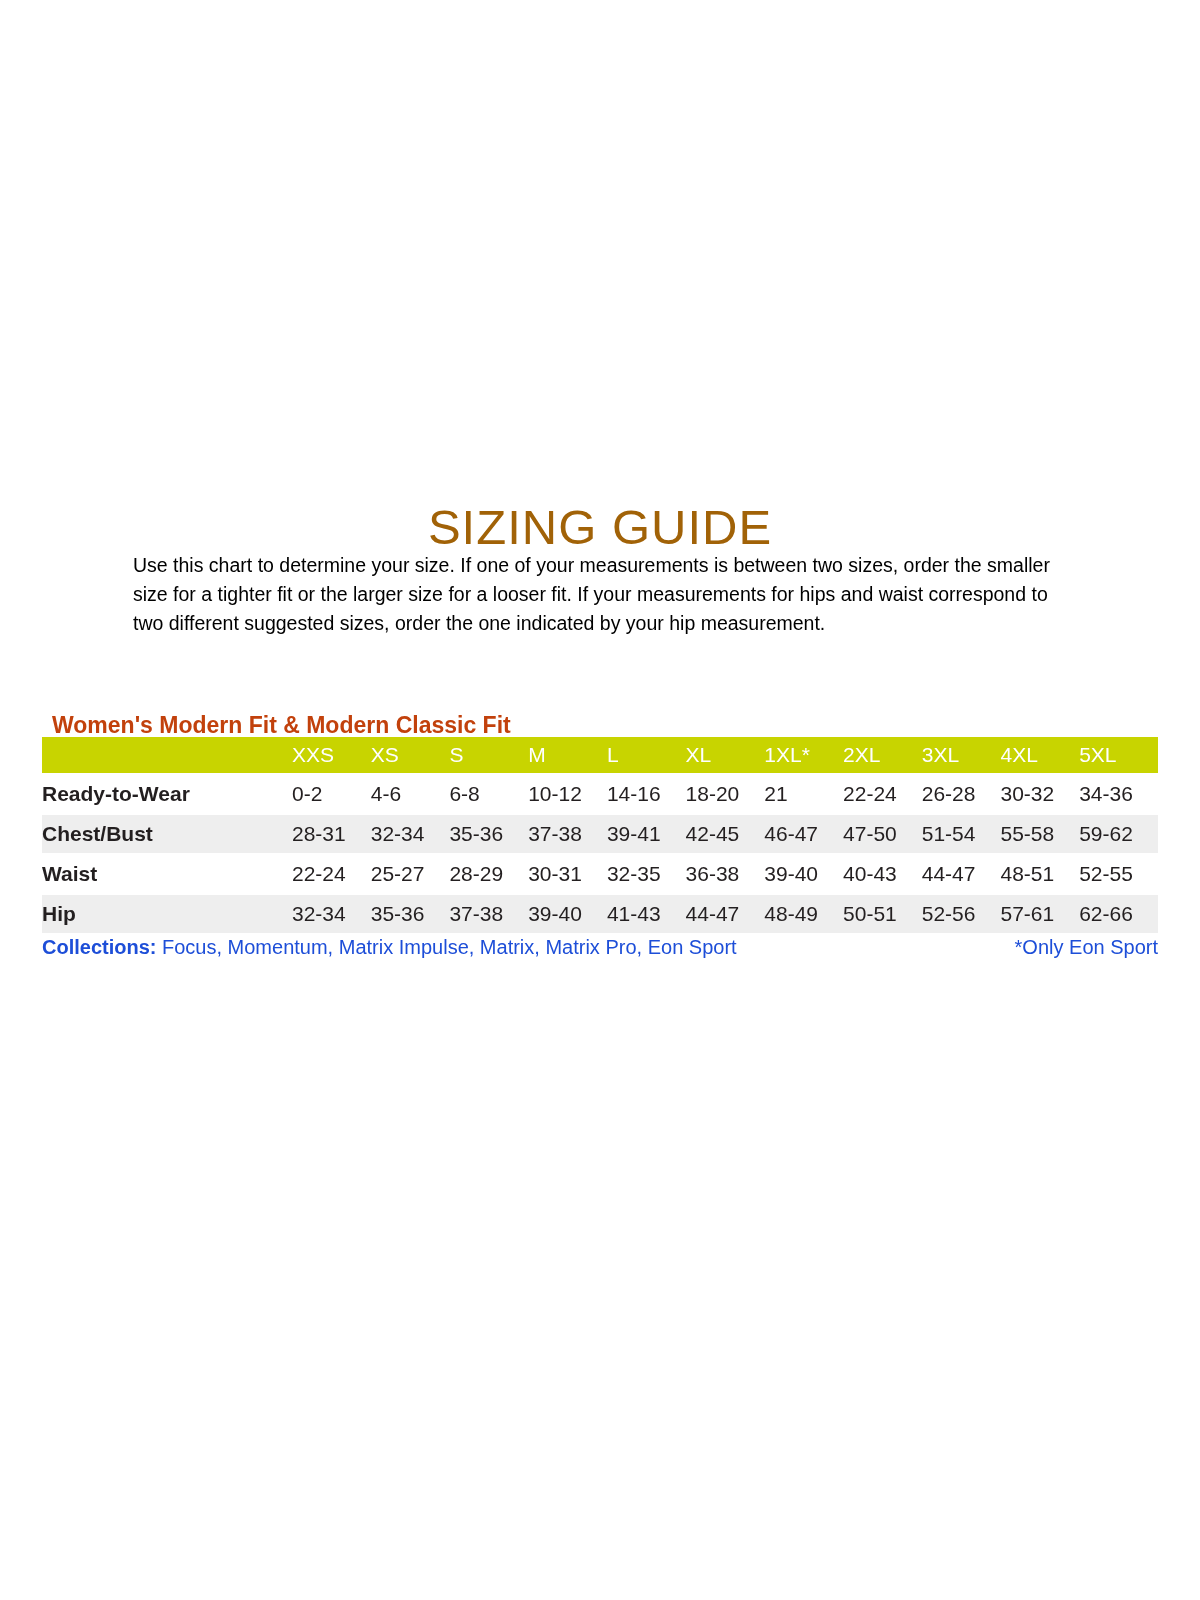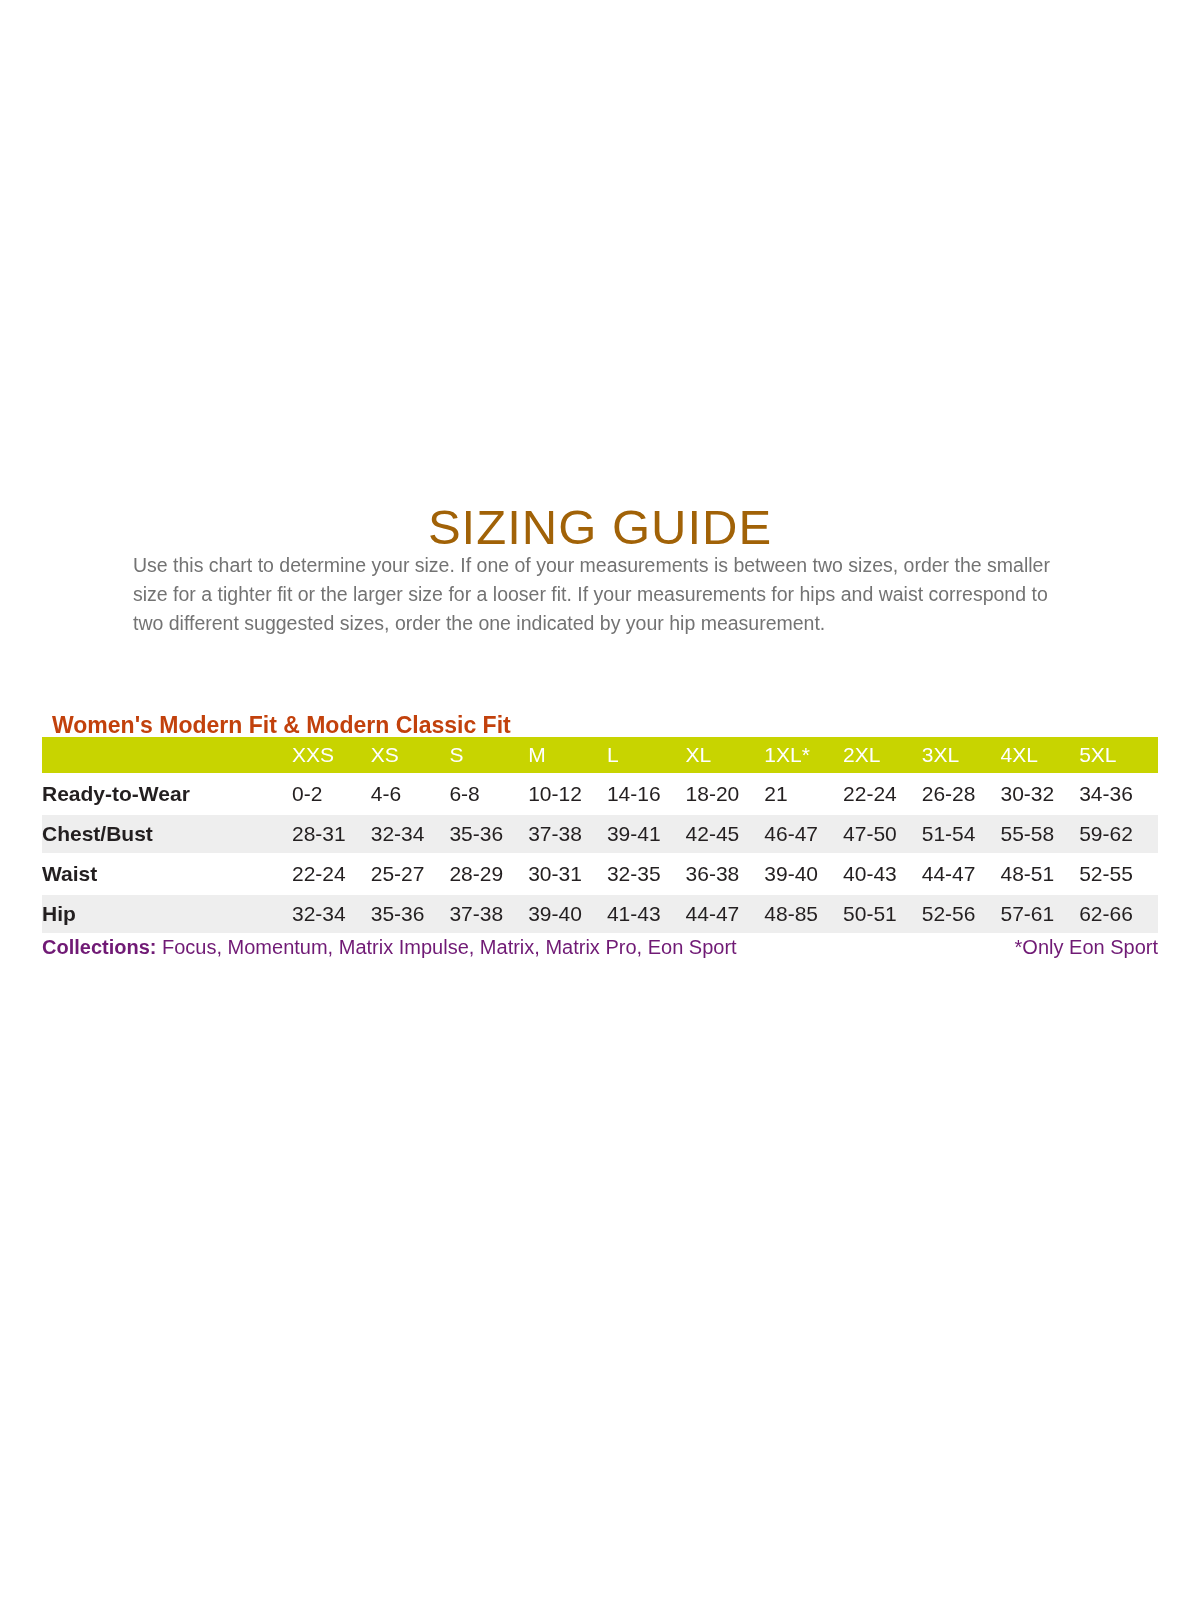--- a/index.html
+++ b/index.html
@@ -30,21 +30,21 @@
     font-weight: 400;
     letter-spacing: 1px;
     color: #a16207;
   }
   .intro {
     position: absolute;
     top: 551px;
     left: 133px;
     font-size: 19.5px;
     line-height: 29px;
-    color: #737373;
+    color: #000000;
     white-space: nowrap;
   }
   .intro .line { display: block; }
   .section-heading {
     position: absolute;
     top: 693px;
     left: 52px;
     font-size: 23px;
     font-weight: 700;
     color: #c2410c;
@@ -85,21 +85,21 @@
   }
   .footer {
     position: absolute;
     top: 936px;
     left: 42px;
     width: 1116px;
     display: flex;
     justify-content: space-between;
     align-items: baseline;
     font-size: 20px;
-    color: #701a75;
+    color: #1d4ed8;
   }
   .footer .collections-label { font-weight: 700; }
 </style>
 </head>
 <body>
 
 <div class="page">
 
   <h1 class="title">SIZING GUIDE</h1>
 
@@ -186,21 +186,21 @@
         <td>52-55</td>
       </tr>
       <tr>
         <th class="row-label">Hip</th>
         <td>32-34</td>
         <td>35-36</td>
         <td>37-38</td>
         <td>39-40</td>
         <td>41-43</td>
         <td>44-47</td>
-        <td>48-85</td>
+        <td>48-49</td>
         <td>50-51</td>
         <td>52-56</td>
         <td>57-61</td>
         <td>62-66</td>
       </tr>
     </tbody>
   </table>
 
   <div class="footer">
     <div>

